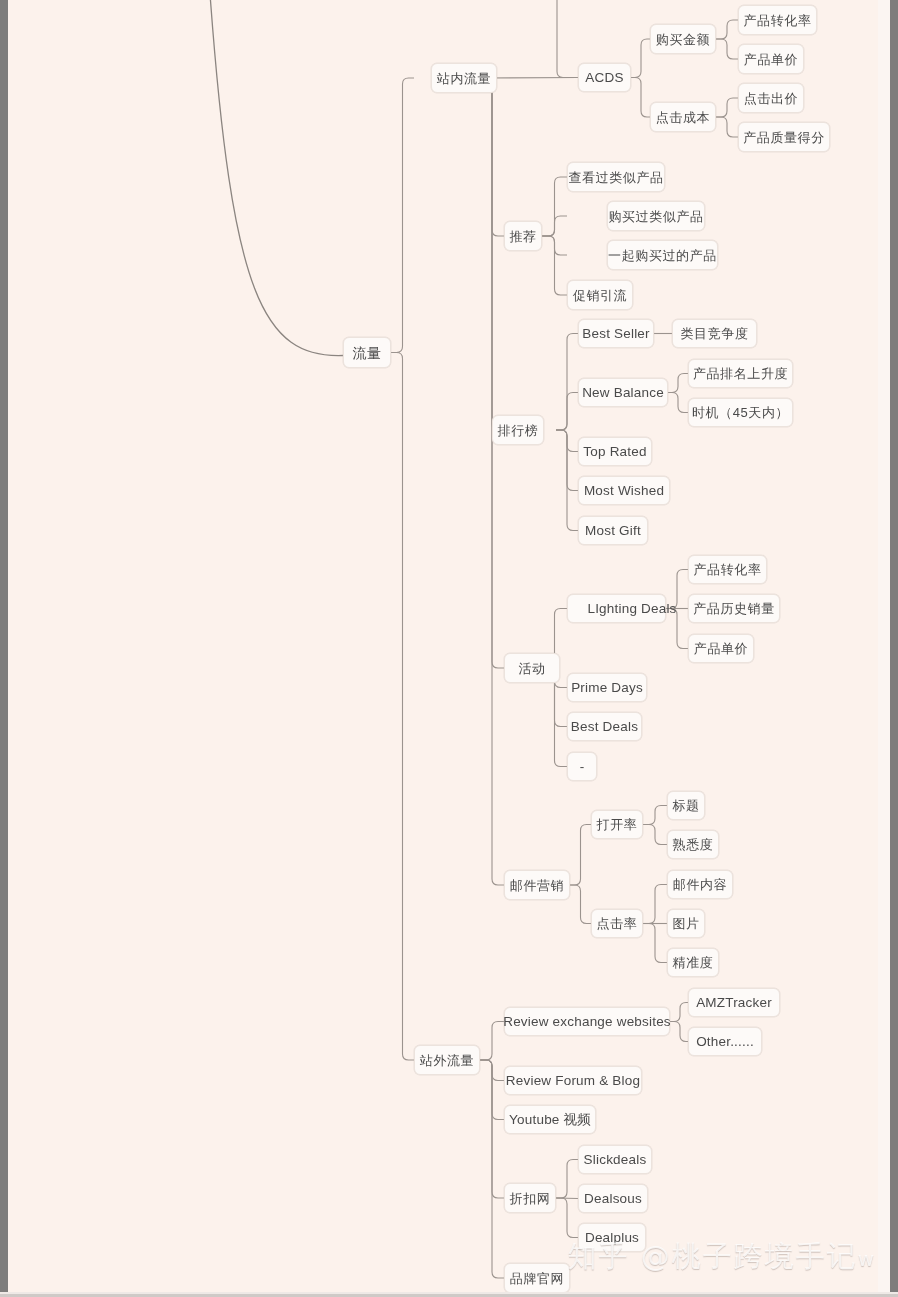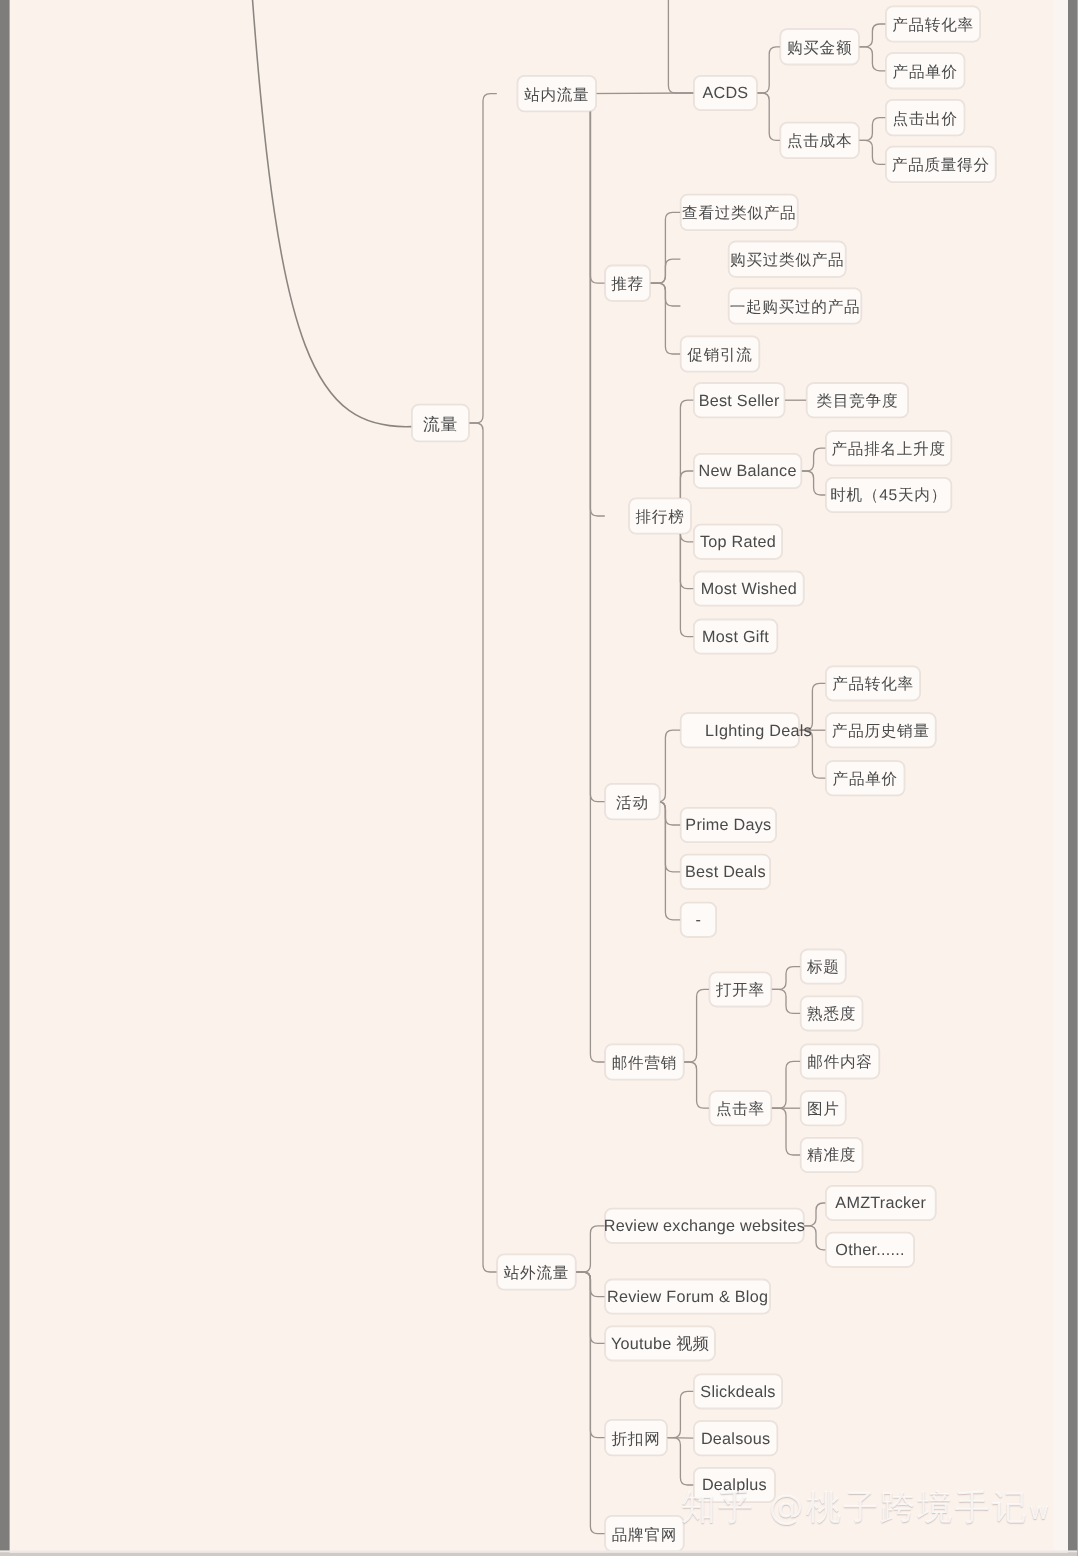--- a/index.html
+++ b/index.html
@@ -170,22 +170,22 @@
       <path d="M 210 -6 C 232 292.5, 262 358.5, 343 355.5" class="trunk"></path>
       <path d="M 557 0 L 557 71.5 Q 557 77.5 563 77.5 L 578 77.5"></path>
     </svg>
 
   <div id="nodes">
       <div class="node cjk root" style="left: 343px; top: 337px; width: 48px; height: 31px;">流量</div>
       <div class="node cjk" style="left: 431px; top: 63px; width: 66px; height: 30px;">站内流量</div>
       <div class="node cjk" style="left: 414px; top: 1045px; width: 66px; height: 30px;">站外流量</div>
       <div class="node" style="left: 578px; top: 63px; width: 53px; height: 29px;">ACDS</div>
       <div class="node cjk" style="left: 504px; top: 221px; width: 38px; height: 30px;">推荐</div>
-      <div class="node cjk" style="left: 524px; top: 415px; width: 52px; height: 30px;">排行榜</div>
-      <div class="node cjk" style="left: 504px; top: 653px; width: 46px; height: 30px;">活动</div>
+      <div class="node cjk" style="left: 492px; top: 415px; width: 52px; height: 30px;">排行榜</div>
+      <div class="node cjk" style="left: 504px; top: 653px; width: 56px; height: 30px;">活动</div>
       <div class="node cjk" style="left: 504px; top: 870px; width: 66px; height: 30px;">邮件营销</div>
       <div class="node" style="left: 504px; top: 1007px; width: 166px; height: 29px;">Review exchange websites</div>
       <div class="node" style="left: 504px; top: 1066px; width: 138px; height: 29px;">Review Forum &amp; Blog</div>
       <div class="node" style="left: 504px; top: 1105px; width: 92px; height: 29px;">Youtube 视频</div>
       <div class="node cjk" style="left: 504px; top: 1183px; width: 52px; height: 30px;">折扣网</div>
       <div class="node cjk" style="left: 504px; top: 1263px; width: 66px; height: 30px;">品牌官网</div>
       <div class="node cjk" style="left: 650px; top: 24px; width: 66px; height: 30px;">购买金额</div>
       <div class="node cjk" style="left: 650px; top: 102px; width: 66px; height: 30px;">点击成本</div>
       <div class="node cjk" style="left: 738px; top: 5px; width: 79px; height: 30px;">产品转化率</div>
       <div class="node cjk" style="left: 738px; top: 44px; width: 66px; height: 30px;">产品单价</div>

